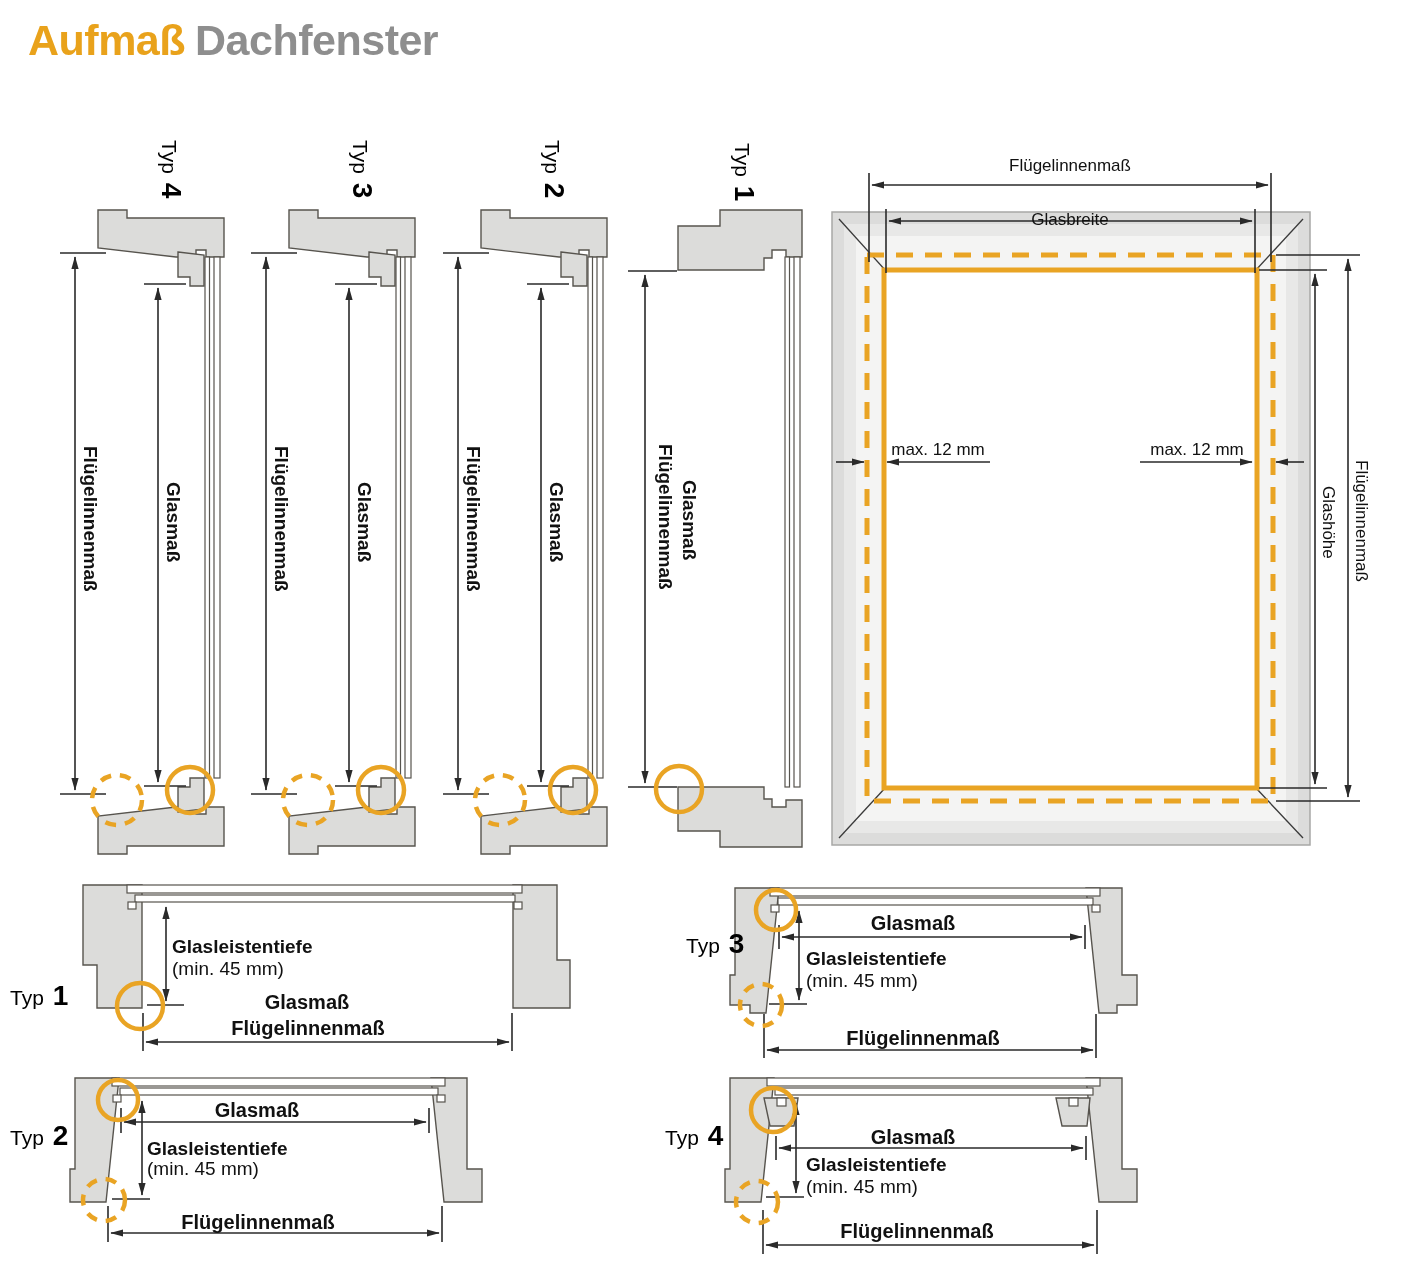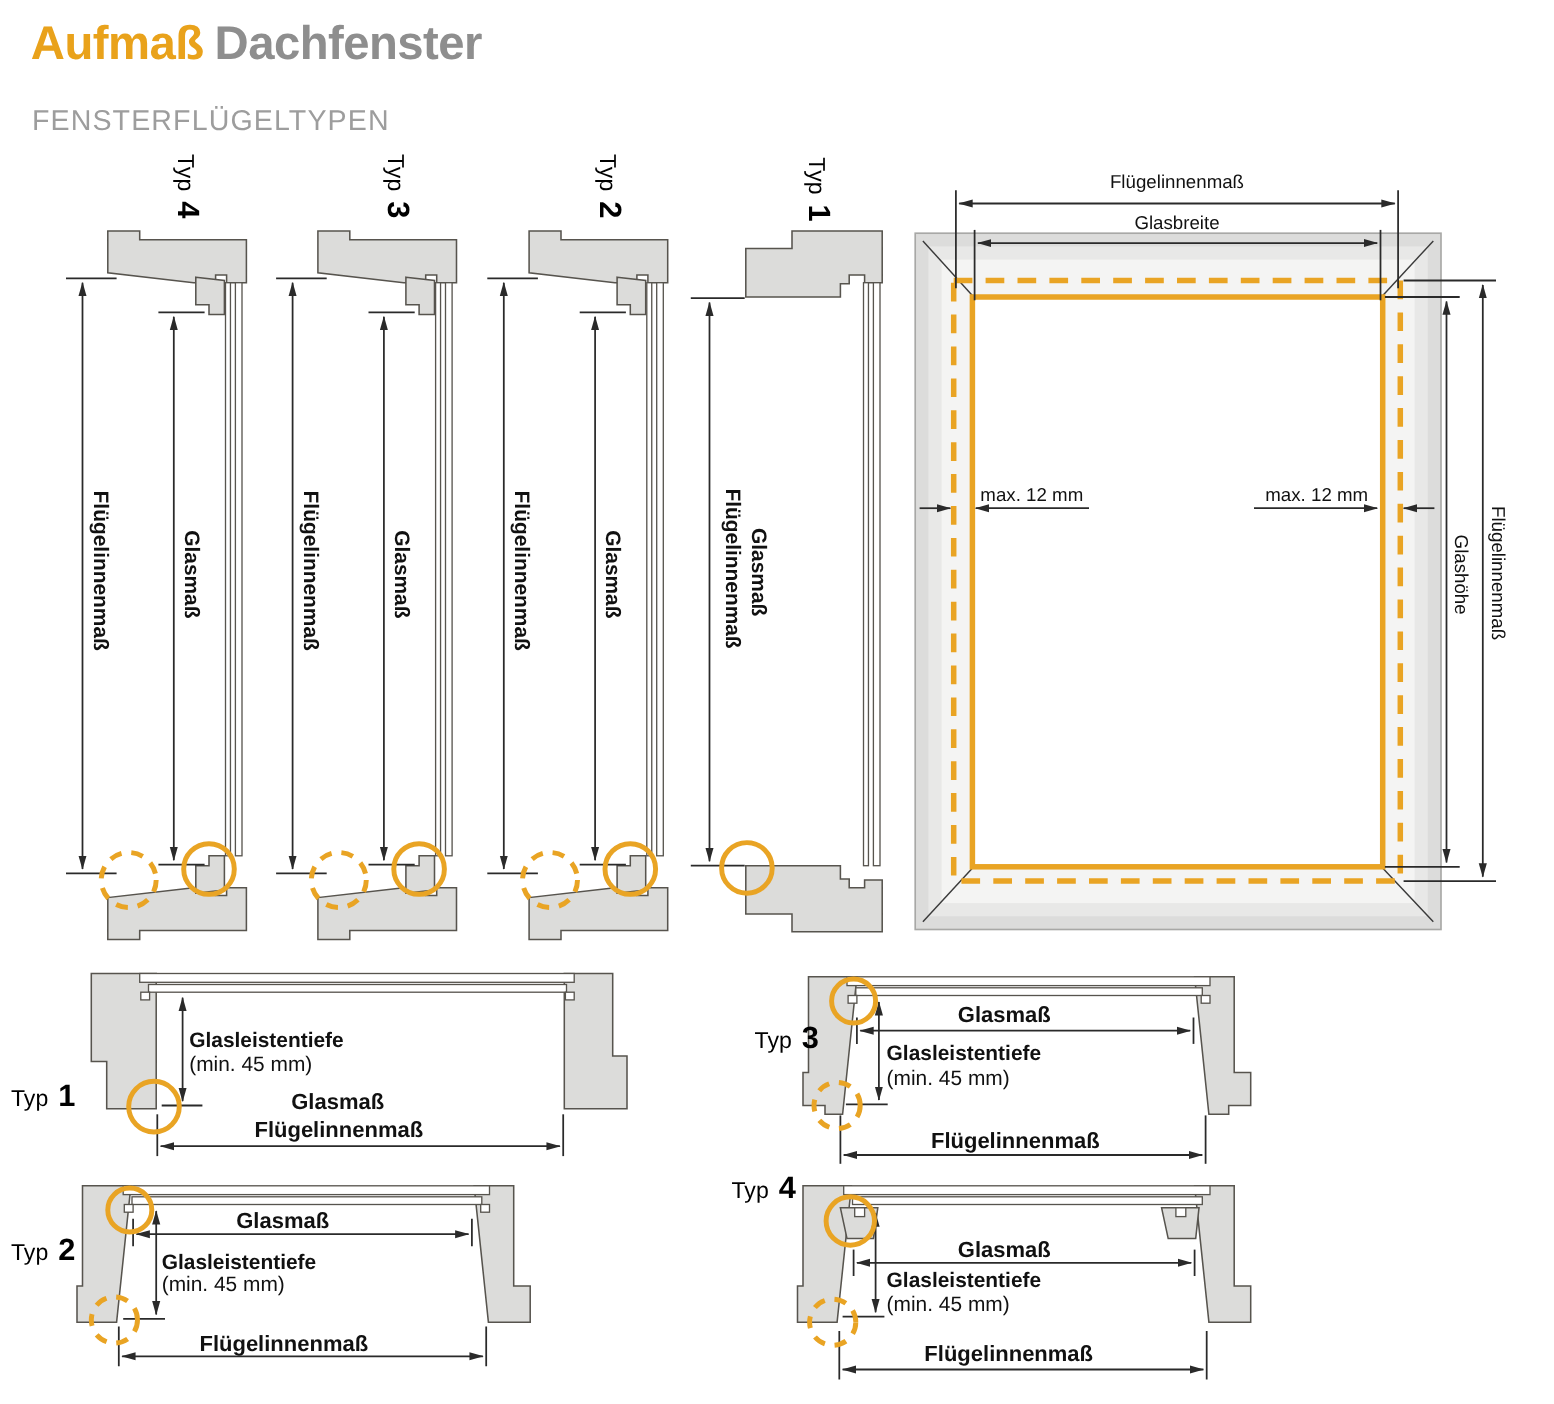--- a/index.html
+++ b/index.html
@@ -180,38 +180,37 @@
       <line class="dim" x1="1097" y1="1210" x2="1097" y2="1254"></line>
       <line class="dim arr2" x1="766" y1="1245" x2="1094" y2="1245"></line>
       <circle class="oc" cx="773" cy="1110" r="22"></circle>
       <circle class="oc ocdash" cx="757" cy="1202" r="21"></circle>
     </g>
   </svg>
 
   <div class="title">
     <span class="accent">Aufmaß</span><span class="rest">Dachfenster</span>
   </div>
-  <div class="subtitle">FENSTERFLÜGELTYPEN</div>
 
   <div class="typlabel rot" style="left:187px;top:140px"><span>Typ</span><b>4</b></div>
   <div class="typlabel rot" style="left:378px;top:140px"><span>Typ</span><b>3</b></div>
   <div class="typlabel rot" style="left:570px;top:140px"><span>Typ</span><b>2</b></div>
   <div class="typlabel rot" style="left:760px;top:143px"><span>Typ</span><b>1</b></div>
 
   <div class="lbl rot b19" style="left:101px;top:446px">Flügelinnenmaß</div>
   <div class="lbl rot b19" style="left:184px;top:482px">Glasmaß</div>
   <div class="lbl rot b19" style="left:292px;top:446px">Flügelinnenmaß</div>
   <div class="lbl rot b19" style="left:375px;top:482px">Glasmaß</div>
   <div class="lbl rot b19" style="left:484px;top:446px">Flügelinnenmaß</div>
   <div class="lbl rot b19" style="left:567px;top:482px">Glasmaß</div>
   <div class="lbl rot b19" style="left:700px;top:480px">Glasmaß</div>
   <div class="lbl rot b19" style="left:676px;top:444px">Flügelinnenmaß</div>
 
   <div class="lbl r17 ctr" style="left:1070px;top:156px">Flügelinnenmaß</div>
-  <div class="lbl r17 ctr" style="left:1070px;top:193px">Glasbreite</div>
+  <div class="lbl r17 ctr" style="left:1070px;top:210px">Glasbreite</div>
   <div class="lbl r17 ctr" style="left:938px;top:440px">max. 12 mm</div>
   <div class="lbl r17 ctr" style="left:1197px;top:440px">max. 12 mm</div>
   <div class="lbl rot r17" style="left:1338px;top:486px">Glashöhe</div>
   <div class="lbl rot r17" style="left:1371px;top:460px">Flügelinnenmaß</div>
 
   <div class="typlabel" style="left:10px;top:980px"><span>Typ</span><b>1</b></div>
   <div class="lbl b19" style="left:172px;top:936px">Glasleistentiefe</div>
   <div class="lbl r19" style="left:172px;top:958px">(min. 45 mm)</div>
   <div class="lbl b20 ctr" style="left:307px;top:991px">Glasmaß</div>
   <div class="lbl b20 ctr" style="left:308px;top:1017px">Flügelinnenmaß</div>
@@ -221,19 +220,19 @@
   <div class="lbl b19" style="left:147px;top:1138px">Glasleistentiefe</div>
   <div class="lbl r19" style="left:147px;top:1158px">(min. 45 mm)</div>
   <div class="lbl b20 ctr" style="left:258px;top:1211px">Flügelinnenmaß</div>
 
   <div class="typlabel" style="left:686px;top:928px"><span>Typ</span><b>3</b></div>
   <div class="lbl b20 ctr" style="left:913px;top:912px">Glasmaß</div>
   <div class="lbl b19" style="left:806px;top:948px">Glasleistentiefe</div>
   <div class="lbl r19" style="left:806px;top:970px">(min. 45 mm)</div>
   <div class="lbl b20 ctr" style="left:923px;top:1027px">Flügelinnenmaß</div>
 
-  <div class="typlabel" style="left:665px;top:1064px"><span>Typ</span><b>4</b></div>
+  <div class="typlabel" style="left:665px;top:1120px"><span>Typ</span><b>4</b></div>
   <div class="lbl b20 ctr" style="left:913px;top:1126px">Glasmaß</div>
   <div class="lbl b19" style="left:806px;top:1154px">Glasleistentiefe</div>
   <div class="lbl r19" style="left:806px;top:1176px">(min. 45 mm)</div>
   <div class="lbl b20 ctr" style="left:917px;top:1220px">Flügelinnenmaß</div>
 
 </div>
 
 </body></html>

